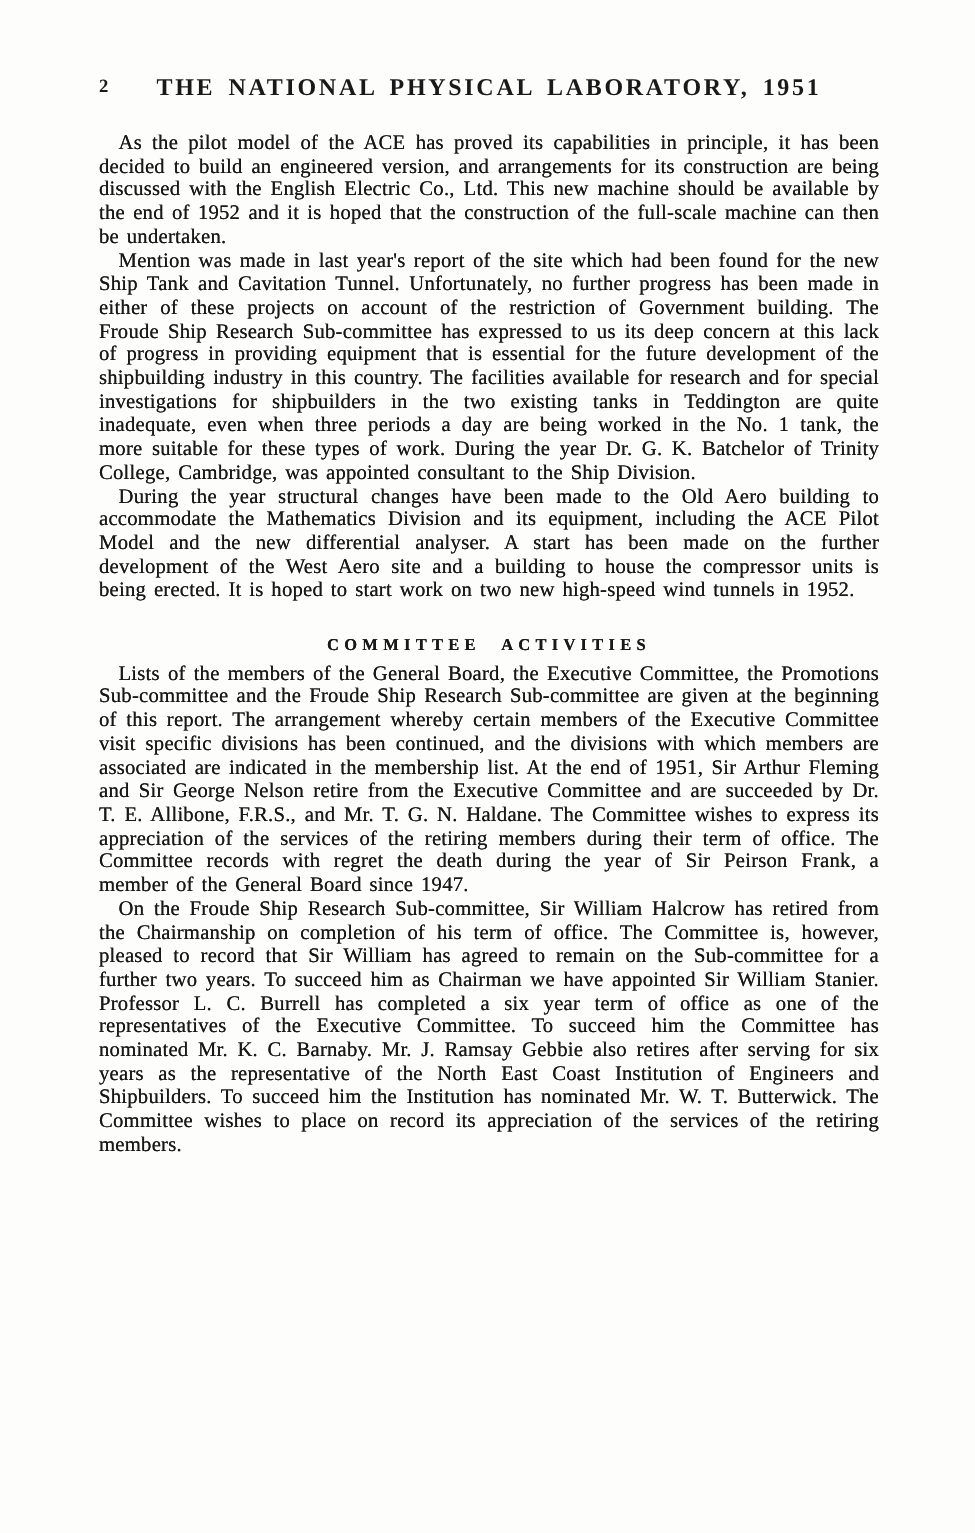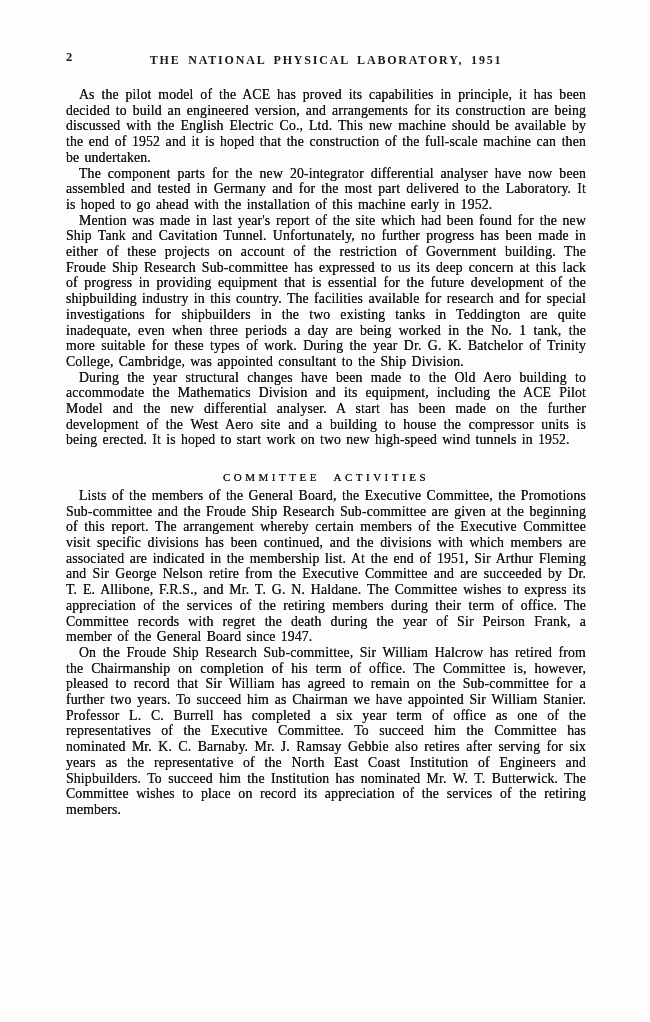--- a/index.html
+++ b/index.html
@@ -26,21 +26,21 @@
   .page-num {
     position: absolute;
     left: 0;
     top: 0;
     font-size: 12.5px;
     font-weight: bold;
     letter-spacing: 0.5px;
   }
   .head-title {
     display: inline-block;
-    font-size: 12px;
+    font-size: 16px;
     font-weight: bold;
     letter-spacing: 1.8px;
     word-spacing: 3px;
     white-space: nowrap;
   }
   .text-block {
     position: absolute;
     top: 87px;
     left: 66px;
     width: 520px;
@@ -54,41 +54,40 @@
     letter-spacing: 0.15px;
     word-spacing: 1.6px;
     text-shadow: 0 0 0.3px #191919;
   }
   .para.no-indent {
     text-indent: 0;
   }
   .section-heading {
     margin: 22px 0 2px 0;
     font-size: 11px;
-    font-weight: normal;
+    font-weight: bold;
     text-align: center;
     letter-spacing: 3.5px;
     word-spacing: 8px;
     line-height: 15.7px;
     text-shadow: 0 0 0.3px #191919;
   }
 </style>
 </head>
 <body>
 
 <div class="page">
 
   <header class="running-head">
     <span class="page-num">2</span>
     <span class="head-title">THE NATIONAL PHYSICAL LABORATORY, 1951</span>
   </header>
 
   <main class="text-block">
     <p class="para">As the pilot model of the ACE has proved its capabilities in principle, it has been decided to build an engineered version, and arrangements for its construction are being discussed with the English Electric Co., Ltd.  This new machine should be available by the end of 1952 and it is hoped that the construction of the full-scale machine can then be undertaken.</p>
-    <p class="para">The component parts for the new 20-integrator differential analyser have now been assembled and tested in Germany and for the most part delivered to the Laboratory.  It is hoped to go ahead with the installation of this machine early in 1952.</p>
     <p class="para">Mention was made in last year's report of the site which had been found for the new Ship Tank and Cavitation Tunnel.  Unfortunately, no further progress has been made in either of these projects on account of the restriction of Government building.  The Froude Ship Research Sub-committee has expressed to us its deep concern at this lack of progress in providing equipment that is essential for the future development of the shipbuilding industry in this country.  The facilities available for research and for special investigations for shipbuilders in the two existing tanks in Teddington are quite inadequate, even when three periods a day are being worked in the No. 1 tank, the more suitable for these types of work.  During the year Dr. G. K. Batchelor of Trinity College, Cambridge, was appointed consultant to the Ship Division.</p>
     <p class="para">During the year structural changes have been made to the Old Aero building to accommodate the Mathematics Division and its equipment, including the ACE Pilot Model and the new differential analyser.  A start has been made on the further development of the West Aero site and a building to house the compressor units is being erected.  It is hoped to start work on two new high-speed wind tunnels in 1952.</p>
 
     <h2 class="section-heading">COMMITTEE ACTIVITIES</h2>
 
     <p class="para">Lists of the members of the General Board, the Executive Committee, the Promotions Sub-committee and the Froude Ship Research Sub-committee are given at the beginning of this report.  The arrangement whereby certain members of the Executive Committee visit specific divisions has been continued, and the divisions with which members are associated are indicated in the membership list.  At the end of 1951, Sir Arthur Fleming and Sir George Nelson retire from the Executive Committee and are succeeded by Dr. T. E. Allibone, F.R.S., and Mr. T. G. N. Haldane.  The Committee wishes to express its appreciation of the services of the retiring members during their term of office.  The Committee records with regret the death during the year of Sir Peirson Frank, a member of the General Board since 1947.</p>
     <p class="para">On the Froude Ship Research Sub-committee, Sir William Halcrow has retired from the Chairmanship on completion of his term of office.  The Committee is, however, pleased to record that Sir William has agreed to remain on the Sub-committee for a further two years.  To succeed him as Chairman we have appointed Sir William Stanier.  Professor L. C. Burrell has completed a six year term of office as one of the representatives of the Executive Committee.  To succeed him the Committee has nominated Mr. K. C. Barnaby.  Mr. J. Ramsay Gebbie also retires after serving for six years as the representative of the North East Coast Institution of Engineers and Shipbuilders.  To succeed him the Institution has nominated Mr. W. T. Butterwick.  The Committee wishes to place on record its appreciation of the services of the retiring members.</p>
   </main>
 
 </div>

